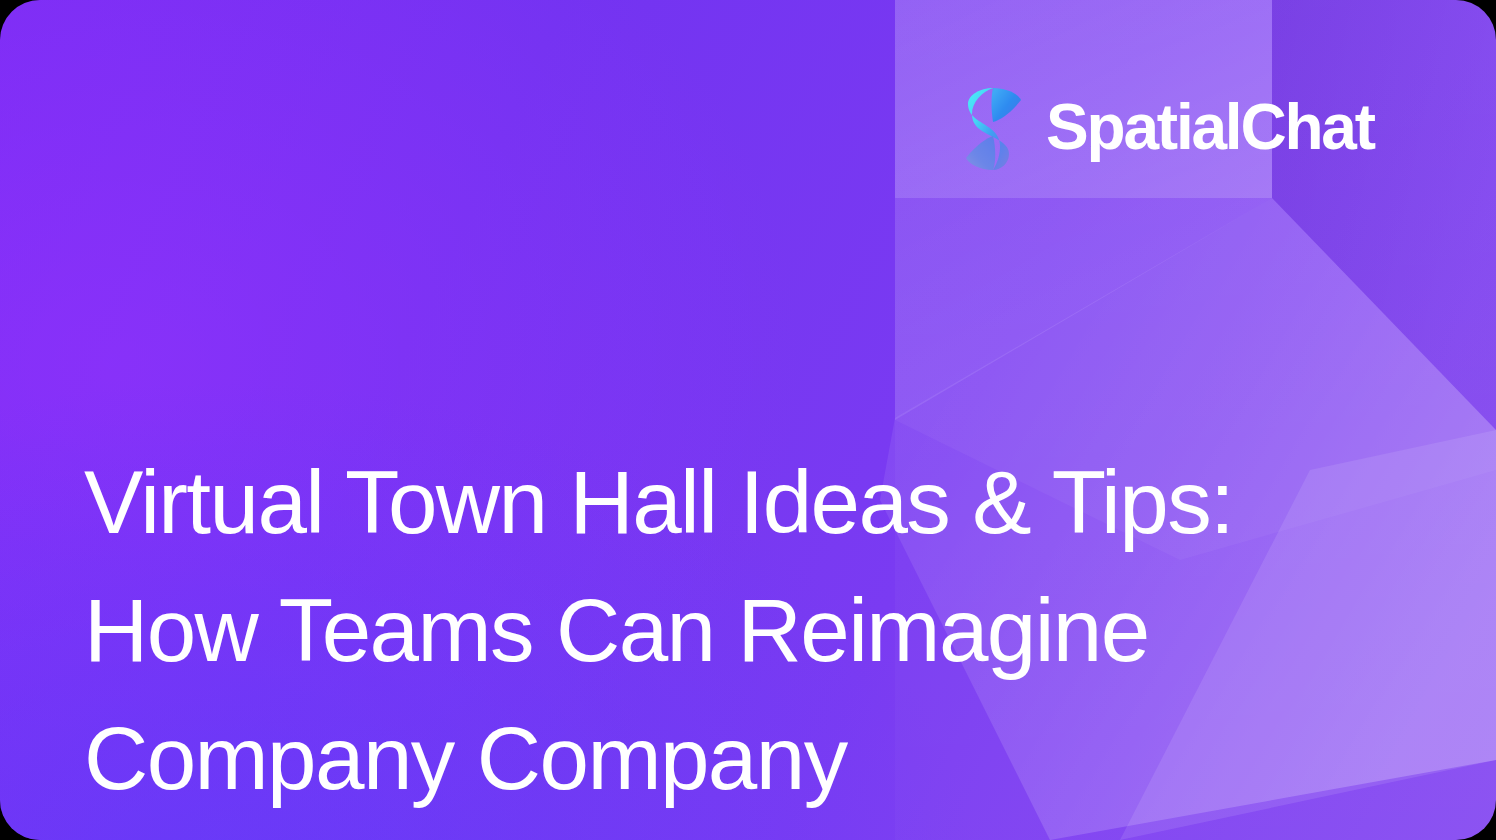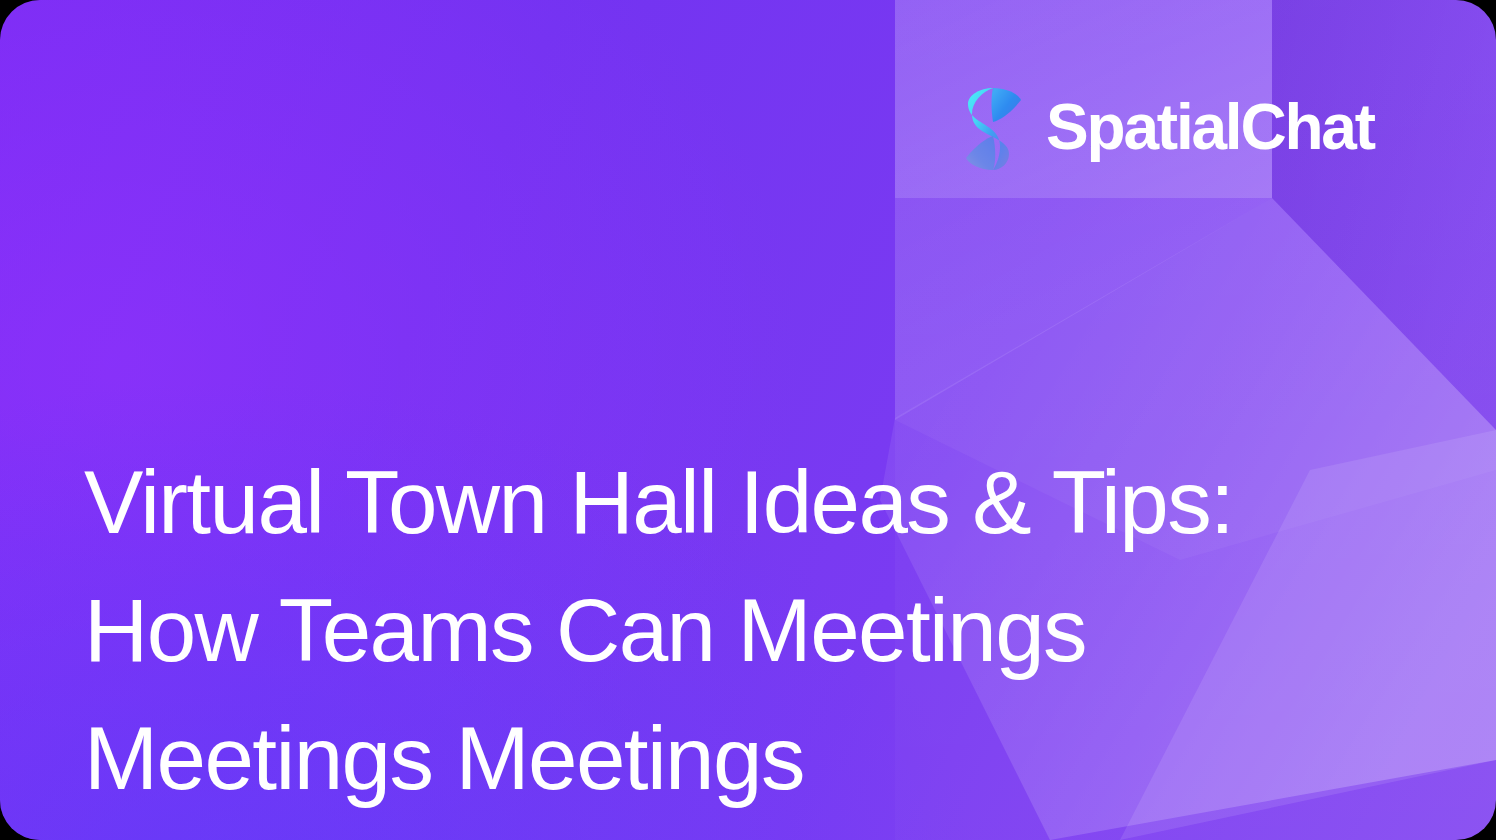--- a/index.html
+++ b/index.html
@@ -179,18 +179,18 @@
                  C47 79 39 86 31 86 C36 78 38 70 38 62 C38 48 26 43 17 37
                  C9 32 6 26 6 20 C6 11 18 4 31 4 Z" fill="url(#sBody)"></path>
 
         <path d="M31 86 C18 86 7 80 4 74 C15 60 25 54 31 52 C34 64 34 78 31 86 Z" fill="url(#sBottom)"></path>
       </svg>
       <span class="logo-word">SpatialChat</span>
     </div>
 
     <h1 class="headline">
       <span class="ln">Virtual Town Hall Ideas &amp; Tips:</span>
-      <span class="ln">How Teams Can Meetings</span>
-      <span class="ln">Meetings Meetings</span>
+      <span class="ln">How Teams Can Reimagine</span>
+      <span class="ln">Company Company</span>
     </h1>
 
   </div>
 </div>
 
 </body></html>

